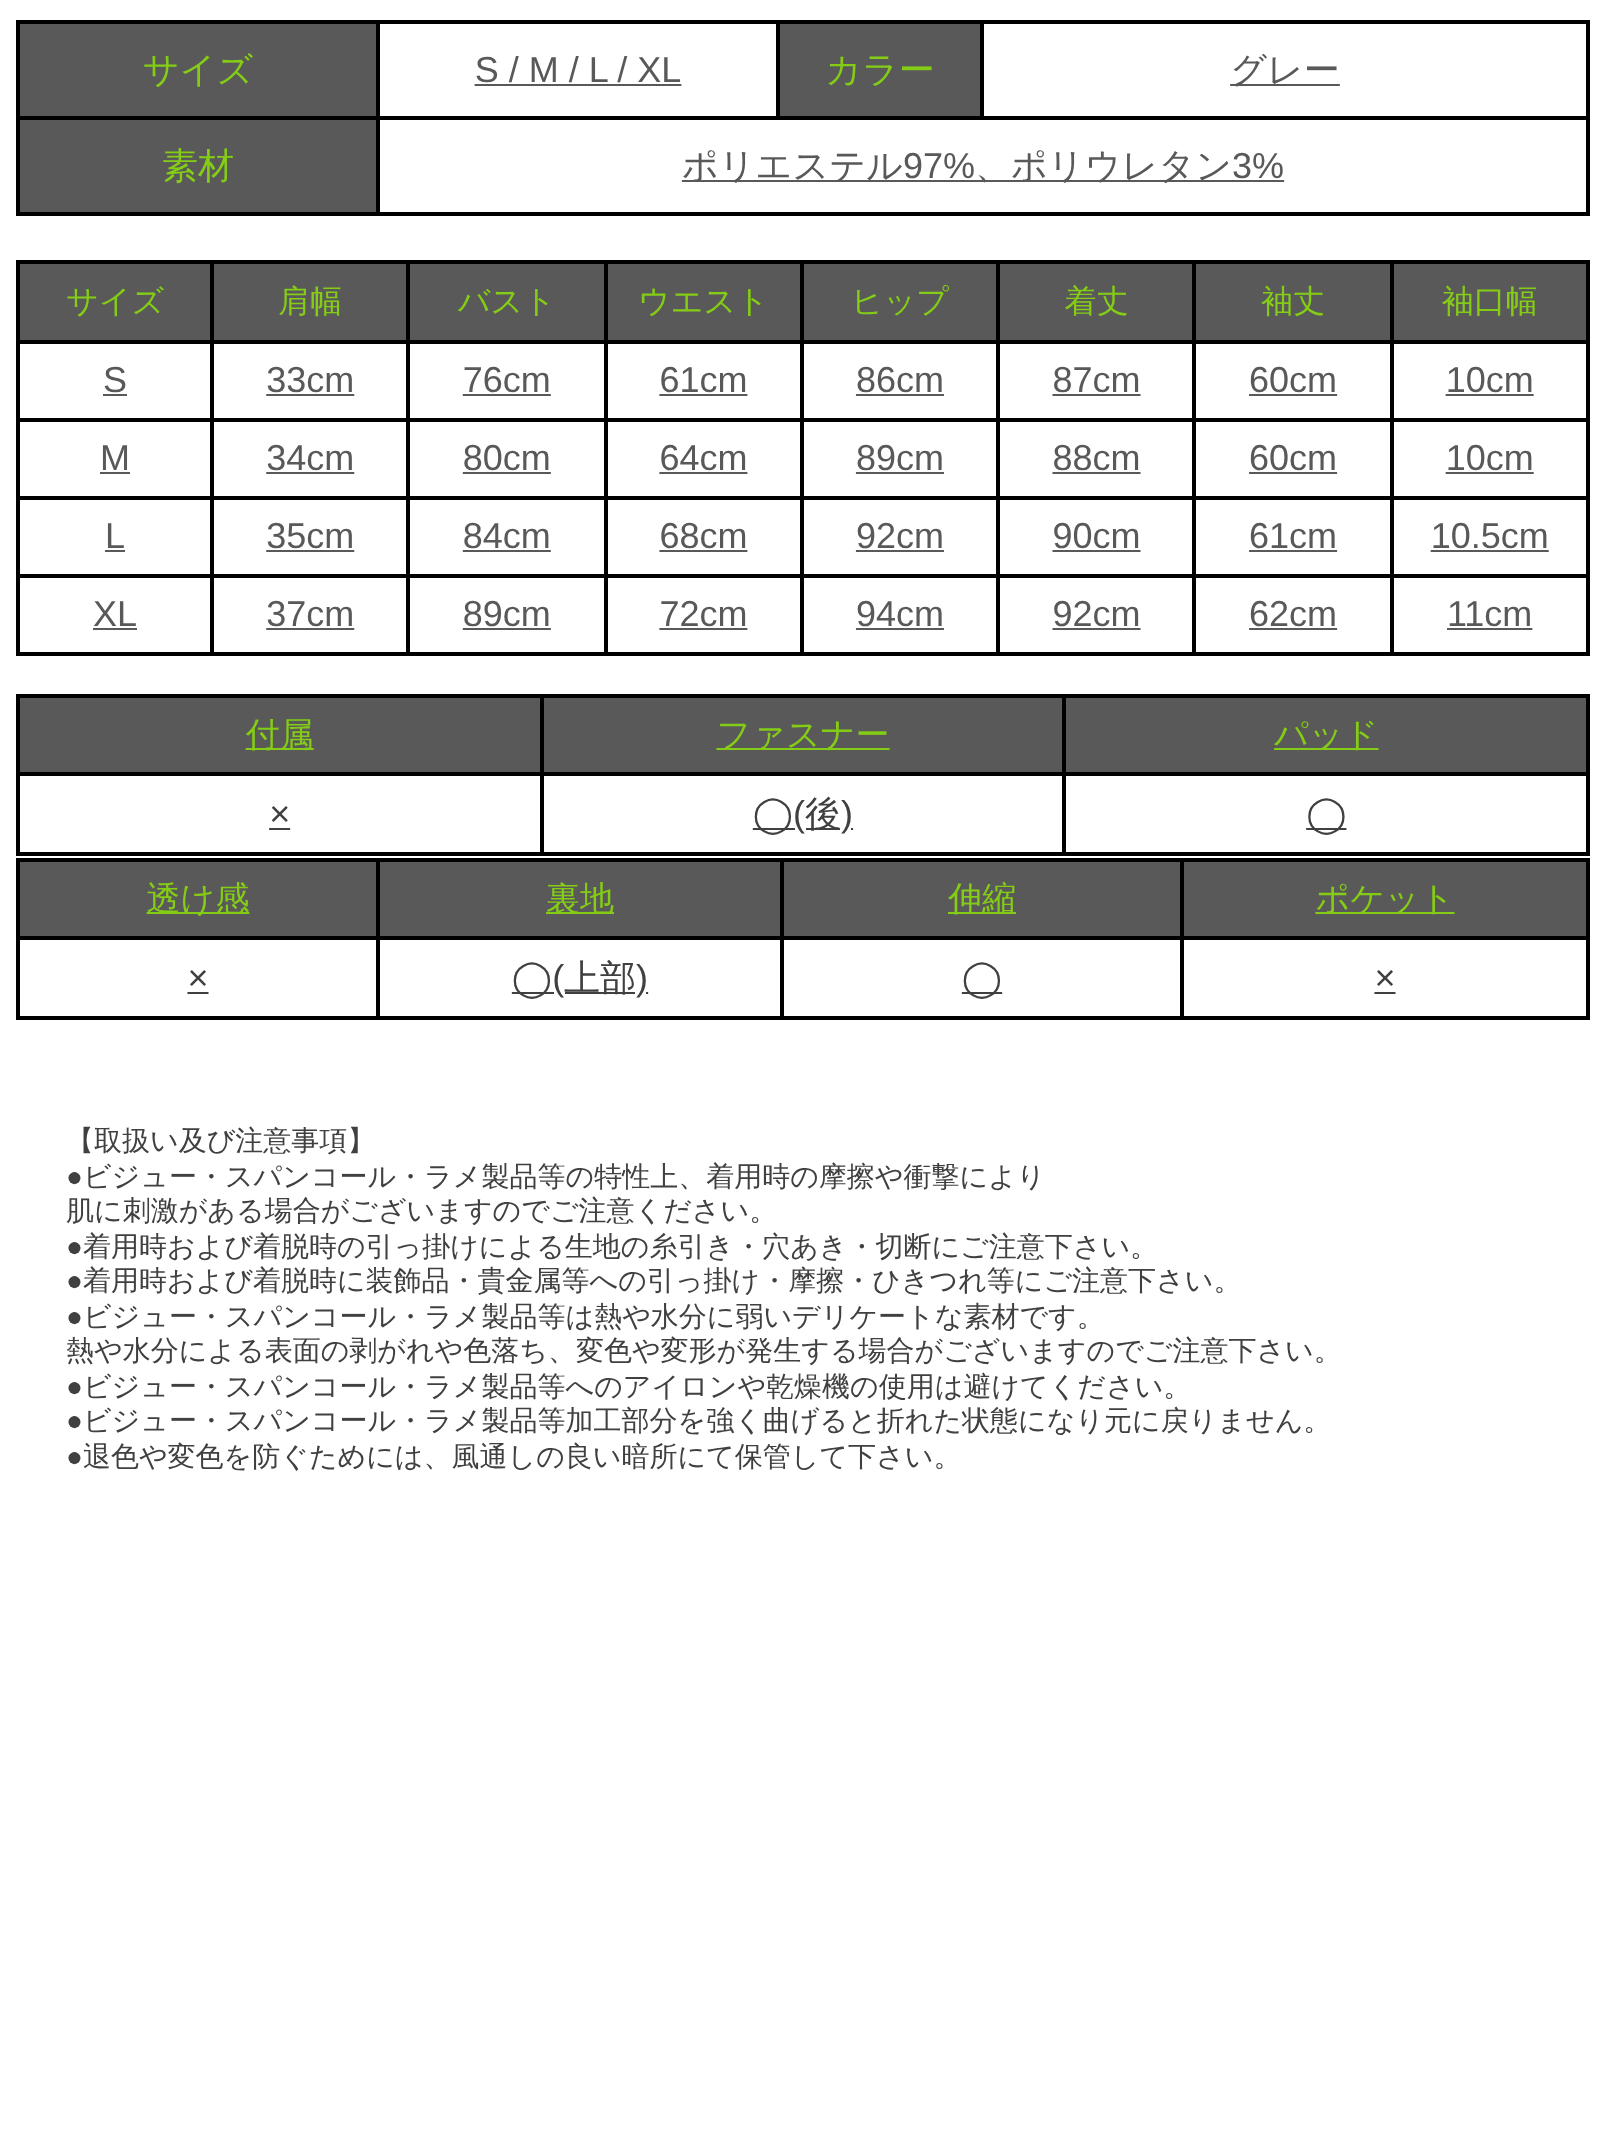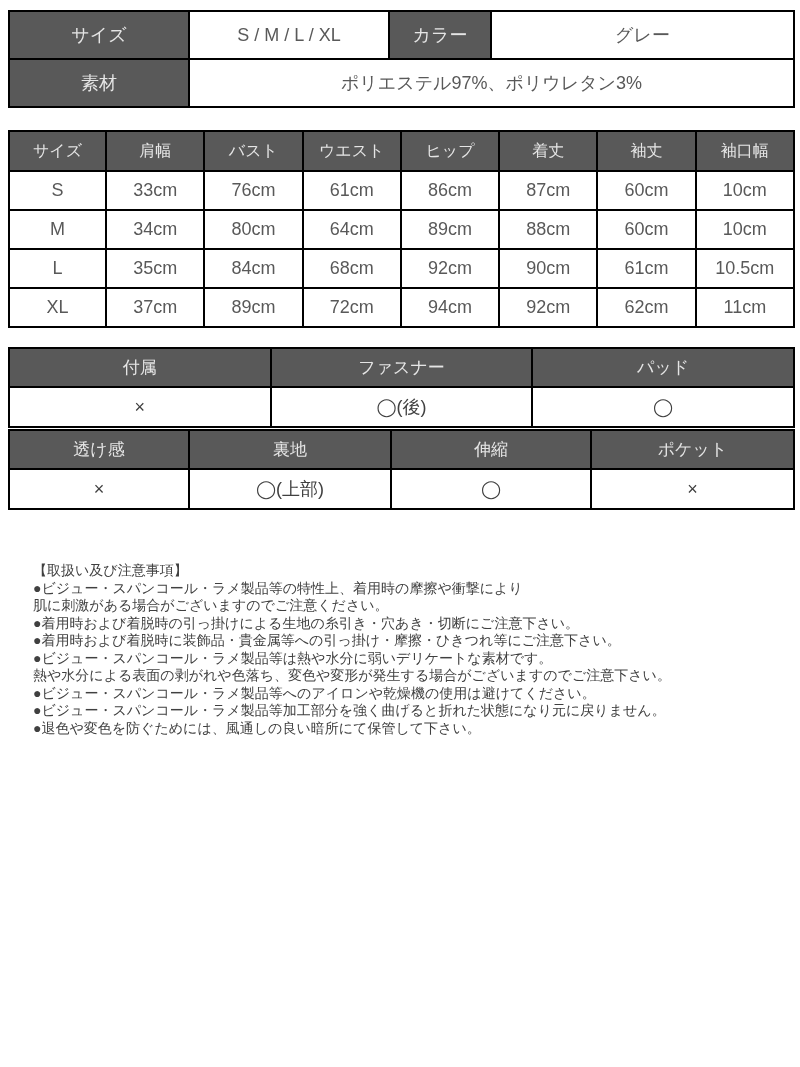--- a/index.html
+++ b/index.html
@@ -19,40 +19,41 @@
   }
   th, td {
     border:2px solid #000000;
     text-align:center;
     vertical-align:middle;
     overflow:hidden;
     white-space:nowrap;
   }
   th {
     background:#595959;
-    color:#e5e5e5;
+    color:#84cc16;
     font-weight:normal;
     font-size:17px;
     text-align:center;
   }
   td {
     background:#ffffff;
     color:#595959;
     font-size:18px;
+    text-decoration:underline;
   }
 
   .t-summary { margin-top:10px; }
   .t-summary th, .t-summary td { height:48px; font-size:18px; }
 
   .t-size { margin-top:22px; }
   .t-size th { height:40px; font-size:16px; }
   .t-size td { height:39px; }
 
   .t-spec1 { margin-top:19px; }
-  .t-spec1 th, .t-spec2 th { height:39px; font-size:17px; }
+  .t-spec1 th, .t-spec2 th { height:39px; font-size:17px;text-decoration:underline; }
   .t-spec1 td, .t-spec2 td { height:40px; font-size:18px; color:#404040; }
   .t-spec2 { margin-top:1px; }
 
   .notes {
     margin:52px 0 0 33px;
     font-size:14px;
     line-height:17.5px;
     color:#404040;
     width:750px;
   }

